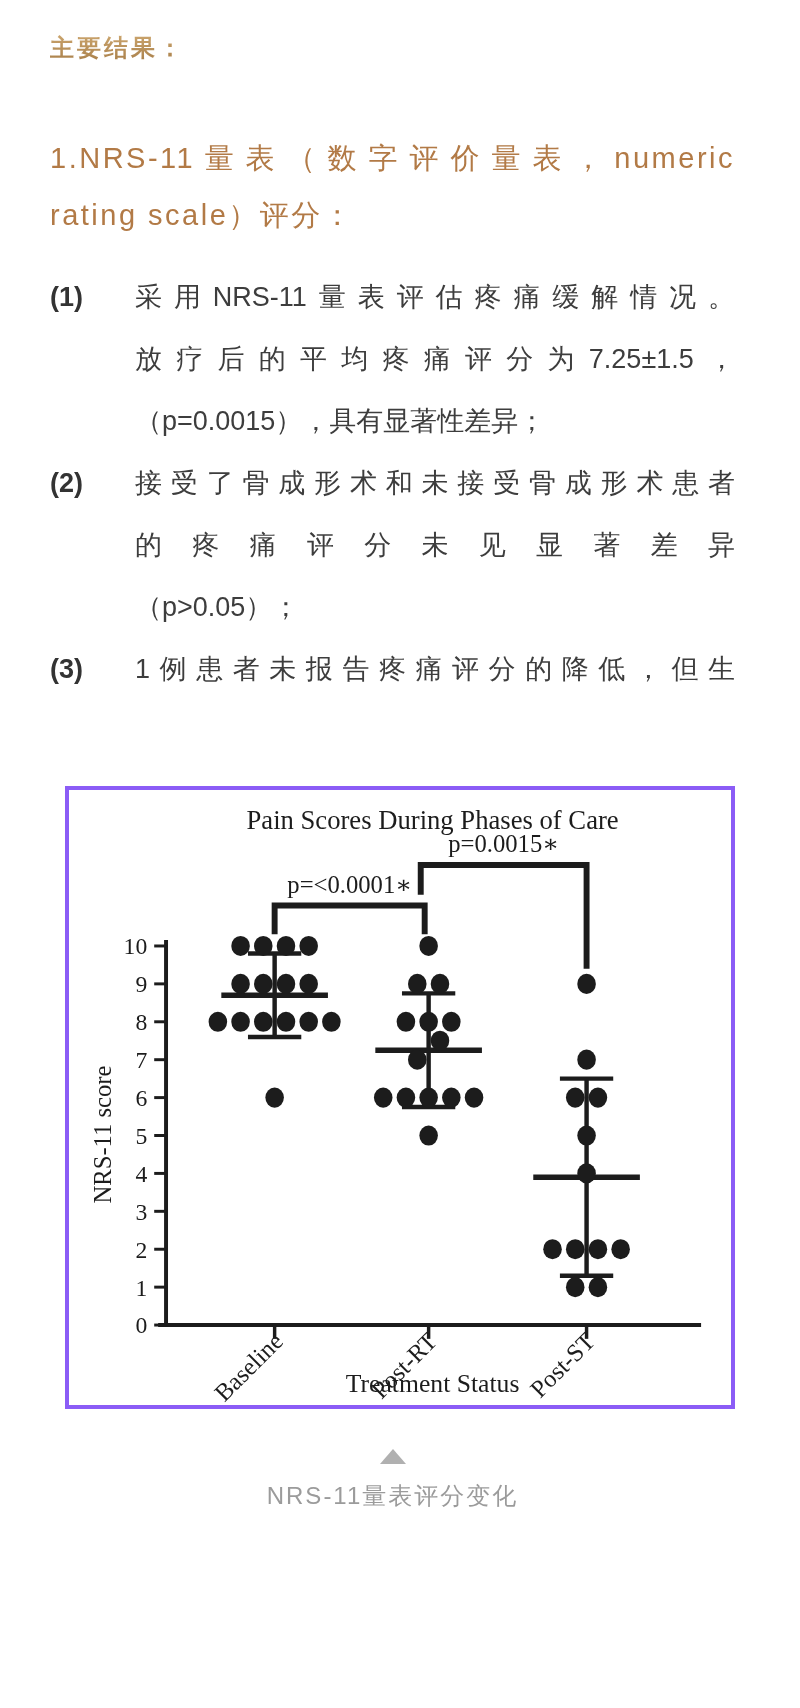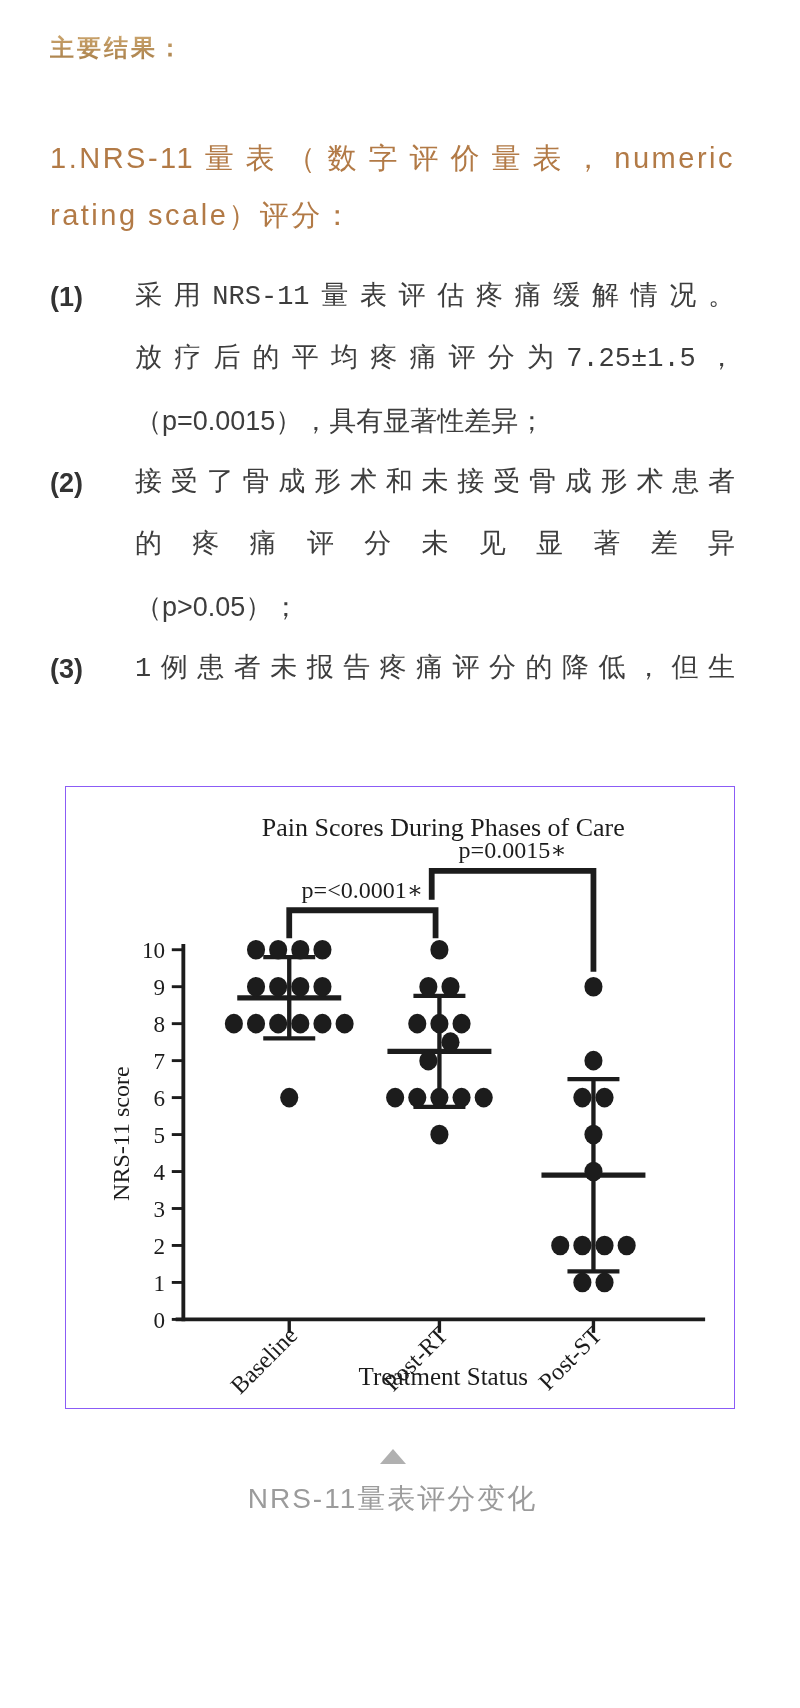--- a/index.html
+++ b/index.html
@@ -21,29 +21,29 @@
     margin-top:60px;font-size:29px;font-weight:400;color:var(--section-brown);
     line-height:57px;letter-spacing:2.5px;
   }
   .jl{text-align:justify;text-align-last:justify;text-justify:inter-character;}
 
   .items{margin-top:22px;font-size:27px;color:var(--body-text);line-height:62px;}
   .item{display:flex;align-items:flex-start;}
   .marker{flex:0 0 85px;font-weight:700;color:#333;}
   .content{flex:1;min-width:0;}
   .line{white-space:normal;}
-  .line.j{text-align:justify;text-align-last:justify;text-justify:inter-character;font-family:Liberation Mono, monospace;}
+  .line.j{text-align:justify;text-align-last:justify;text-justify:inter-character;}
 
-  .chart-wrap{margin:86px 0 0 15px;width:670px;height:623px;border:1px solid #8b5cf6;background:#fff;padding-left:23px;}
+  .chart-wrap{margin:86px 0 0 15px;width:670px;height:623px;border:4px solid #8b5cf6;background:#fff;}
   .chart-wrap svg{display:block;width:100%;height:100%;}
   .chart-wrap svg text{font-family:"Liberation Serif","DejaVu Serif",serif;fill:var(--chart-ink);}
 
   .figcap{margin-top:40px;text-align:center;}
   .tri{display:inline-block;width:0;height:0;border-left:13px solid transparent;border-right:13px solid transparent;border-bottom:15px solid #b0b0b0;}
-  .cap{margin-top:12px;font-size:28px;color:var(--caption-gray);letter-spacing:2px;}
+  .cap{margin-top:12px;font-size:24px;color:var(--caption-gray);letter-spacing:2px;}
 </style>
 </head>
 <body>
 
 <div class="doc">
 
   <div class="h1">主要结果：</div>
 
   <div class="h2">
     <div class="jl">1.NRS-11量表（数字评价量表，numeric</div>

